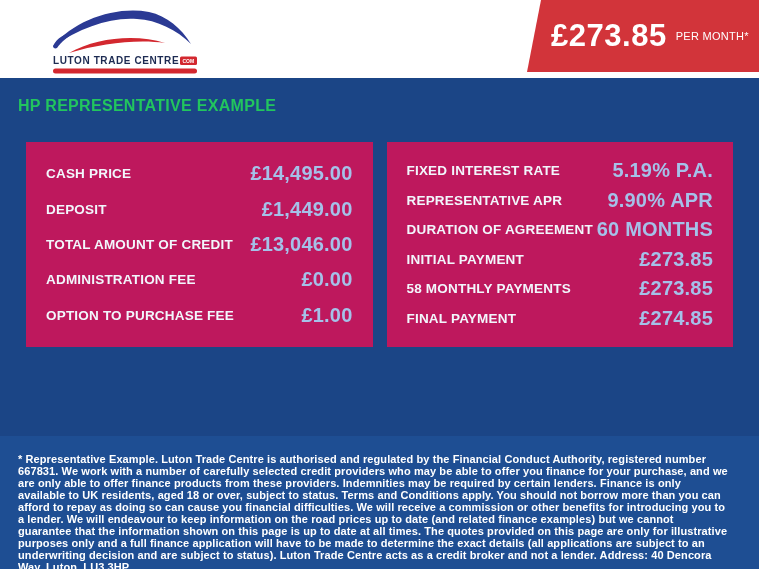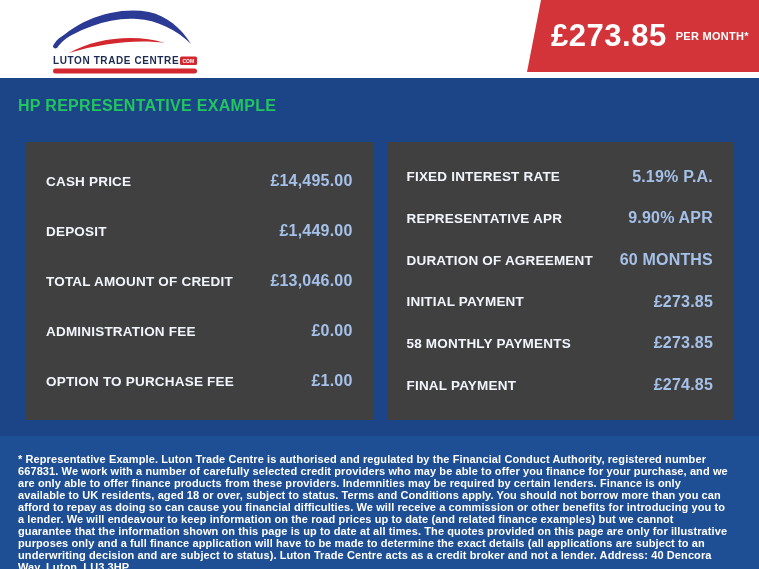--- a/index.html
+++ b/index.html
@@ -29,50 +29,50 @@
     width:232px; height:72px;
     background:#D2343A;
     clip-path:polygon(14px 0, 100% 0, 100% 100%, 0 100%);
     display:flex; align-items:center; justify-content:center;
     gap:9px; padding-left:14px; box-sizing:border-box;
   }
   .banner-amount {
     color:#ffffff; font-size:31px; font-weight:700; letter-spacing:0.5px;
   }
   .banner-period {
-    color:#ffffff; font-size:11px; font-weight:700; letter-spacing:0.3px;
+    color:#ffffff; font-size:11px; font-weight:400; letter-spacing:0.3px;
   }
 
   
   .page-title {
     position:absolute; top:97px; left:18px;
     color:#22c55e; font-size:16px; font-weight:700; letter-spacing:0.3px;
   }
 
   
   .panels {
     position:absolute; top:142px; left:26px;
     width:707px; height:278px;
     display:flex; gap:14px;
   }
   .panel {
-    flex:1; height:278px;
-    background:#404040;
+    flex:1; height:205px;
+    background:#be185d;
     box-sizing:border-box;
     padding:14px 20px;
     display:flex; flex-direction:column; justify-content:space-around;
   }
   .frow {
     display:flex; justify-content:space-between; align-items:center;
   }
   .frow .lbl {
     color:#F2F6FC; font-size:13.5px; font-weight:700; letter-spacing:0.2px;
   }
   .frow .val {
-    color:#A5C1E9; font-size:16px; font-weight:700; letter-spacing:0.2px;
+    color:#A5C1E9; font-size:20px; font-weight:700; letter-spacing:0.2px;
   }
 
   
   .footer {
     position:absolute; top:436px; left:0;
     width:759px; height:133px;
     background:#1E4E93;
   }
   .disclaimer {
     margin:17px 30px 0 18px;

